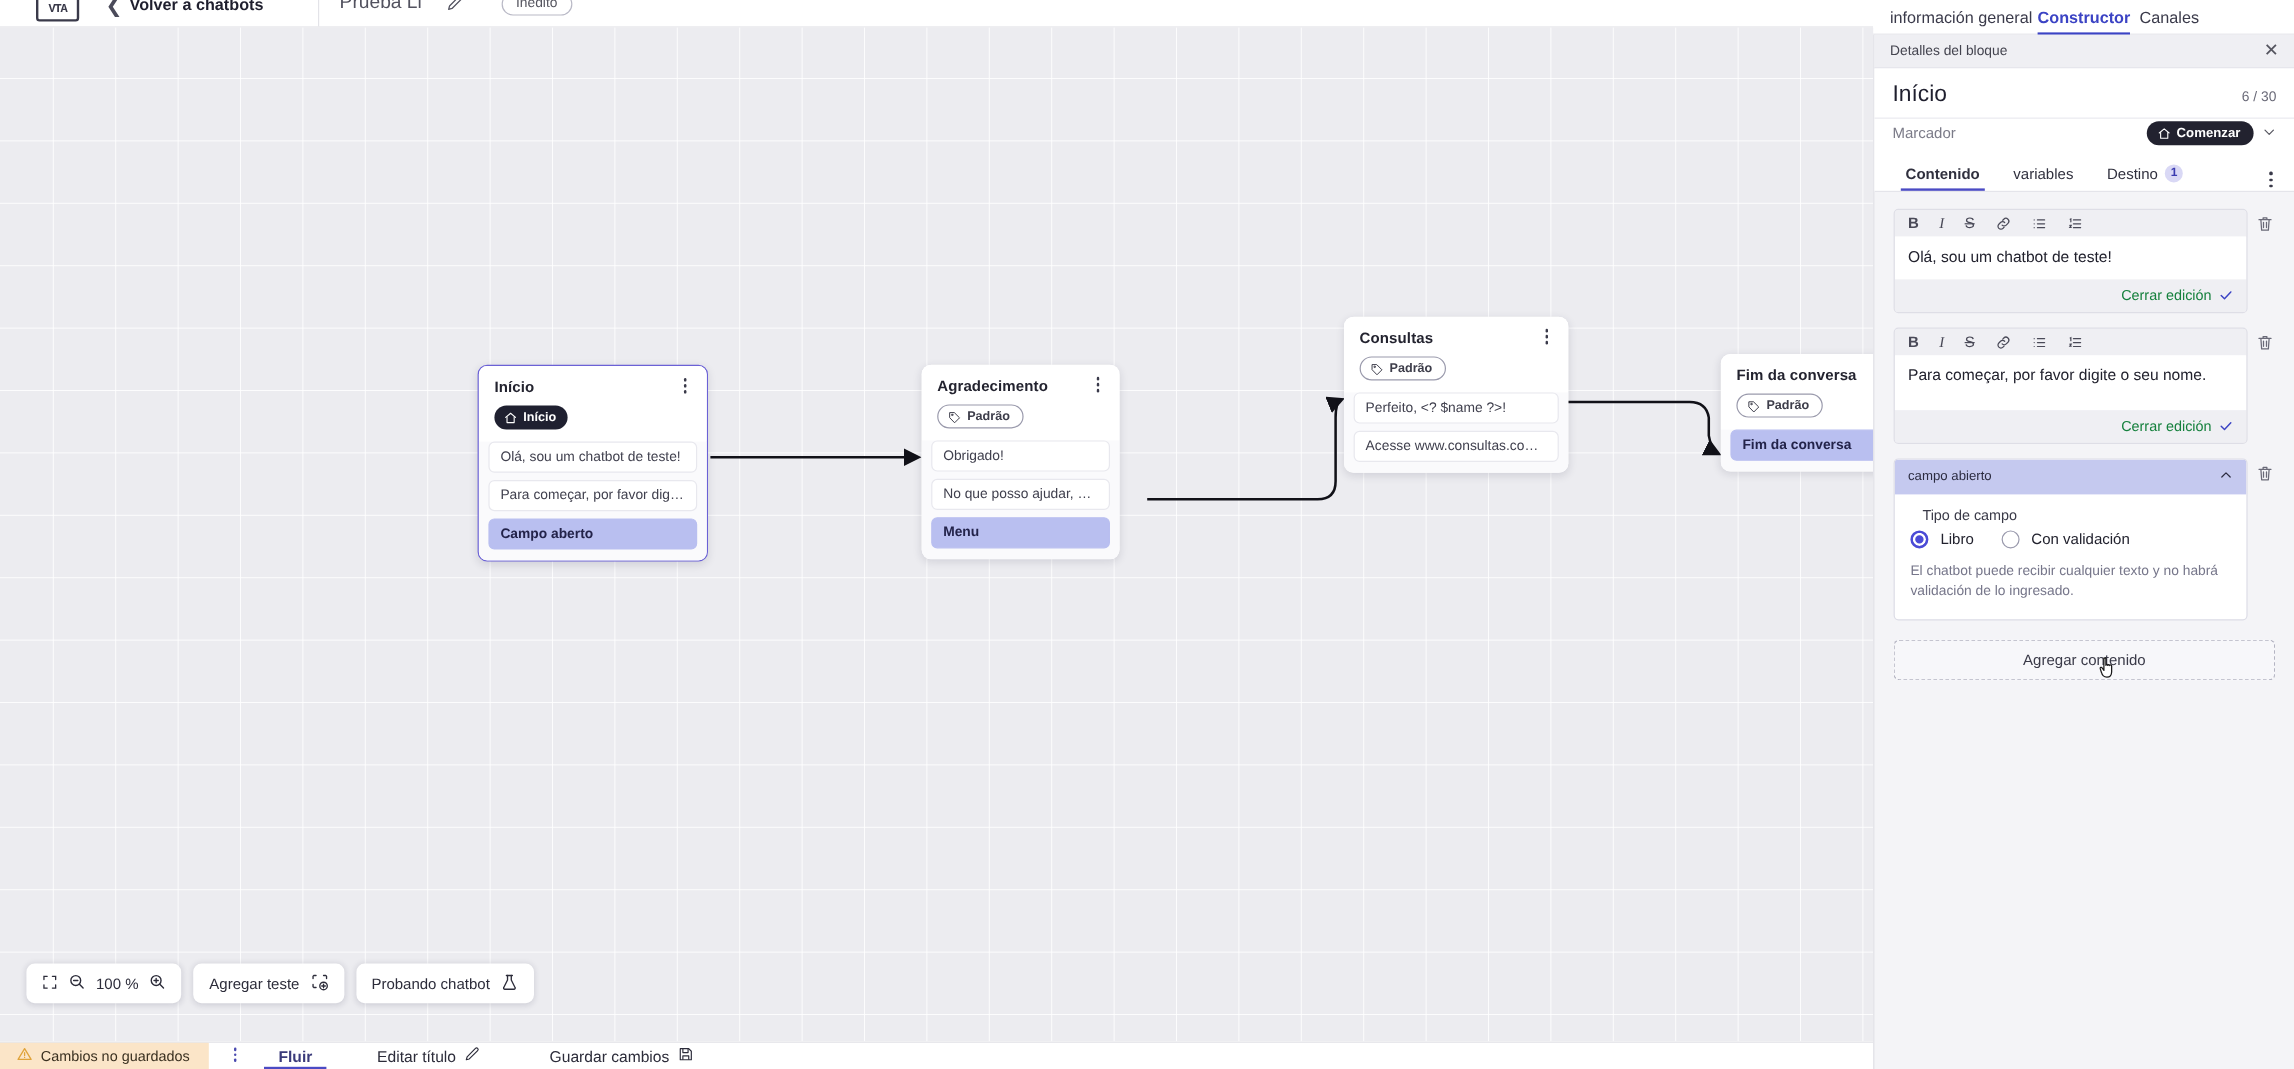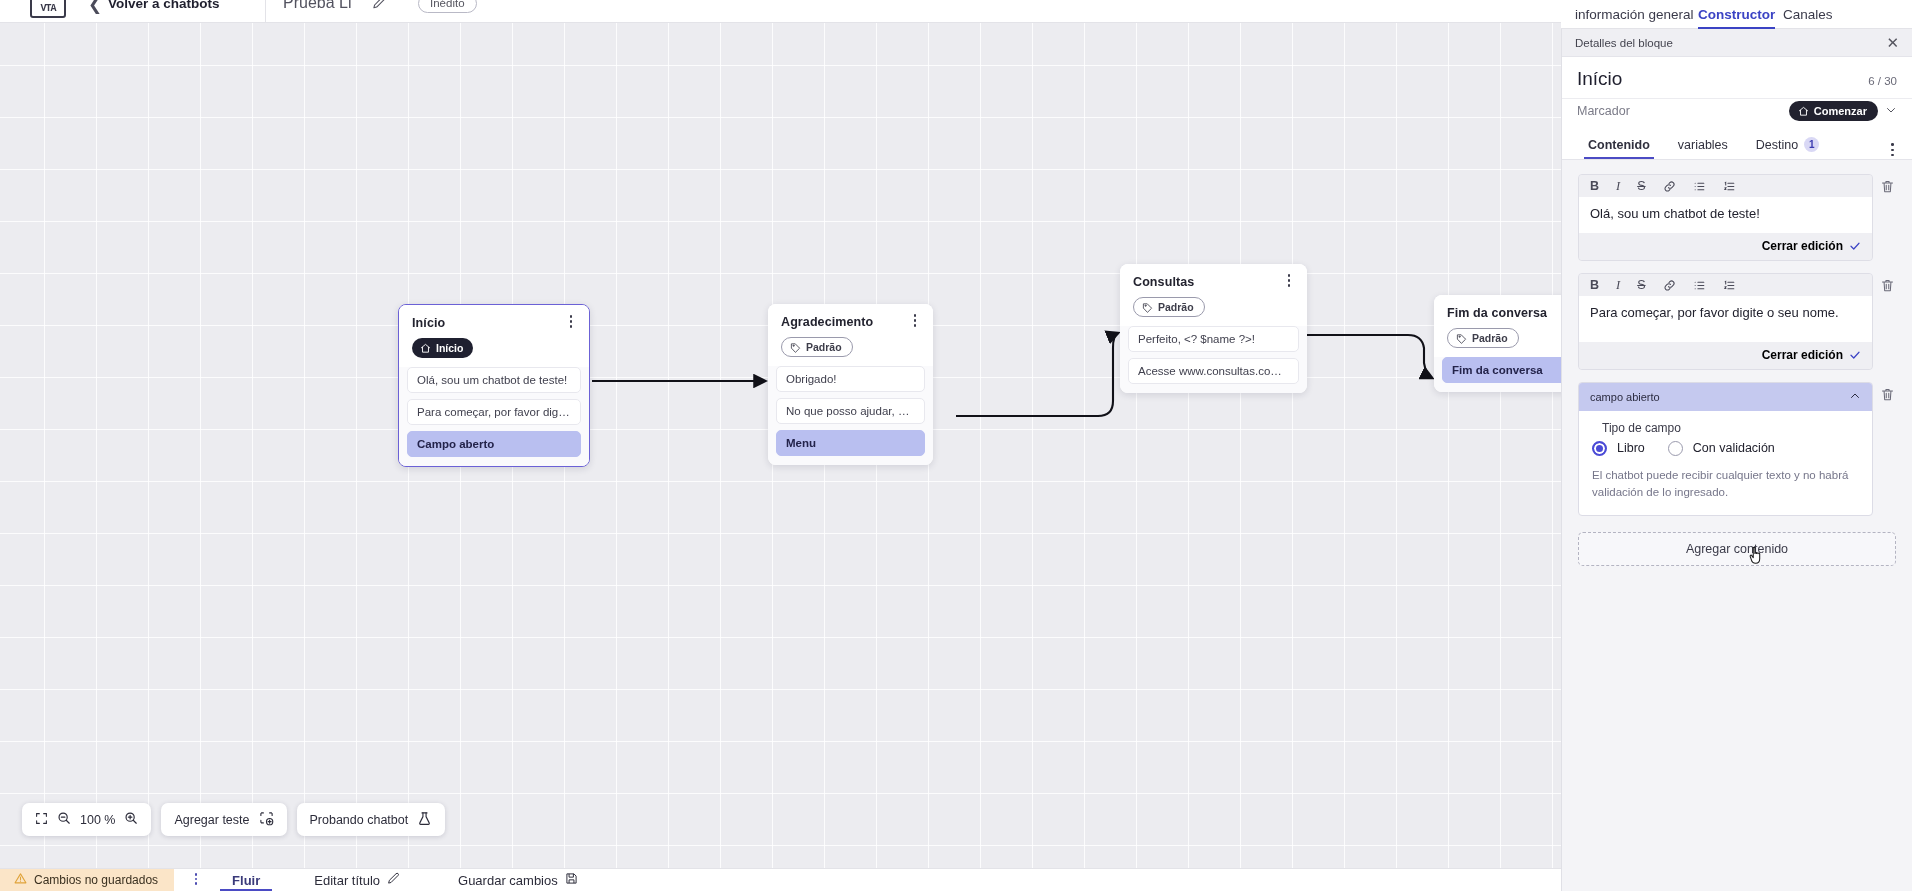--- a/index.html
+++ b/index.html
@@ -238,21 +238,21 @@
     cursor: pointer; display:flex; align-items:center;
   }
   .edit-area {
     background:#ffffff; padding: 8px 11px 9px 11px;
     font-size: 13px; color: #22222e; line-height: 1.45;
   }
   .edit-foot {
     background:#efeff3; padding: 6px 11px 7px;
     display:flex; justify-content:flex-end; align-items:center; gap:6px;
   }
-  .close-edit { font-size: 12px; color: #000000; font-weight: 700; cursor:pointer; }
+  .close-edit { font-size: 12px; color: #15803d; font-weight: 400; cursor:pointer; }
   .trash { width: 16px; padding-top: 5px; cursor:pointer; }
 
   
   .field-card {
     flex: 1; background: #ffffff;
     border: 1px solid #dcdce6; border-radius: 4px; overflow: hidden;
   }
   .field-head {
     background: #c5c9ef; padding: 7px 11px;
     display:flex; align-items:center; justify-content:space-between;

